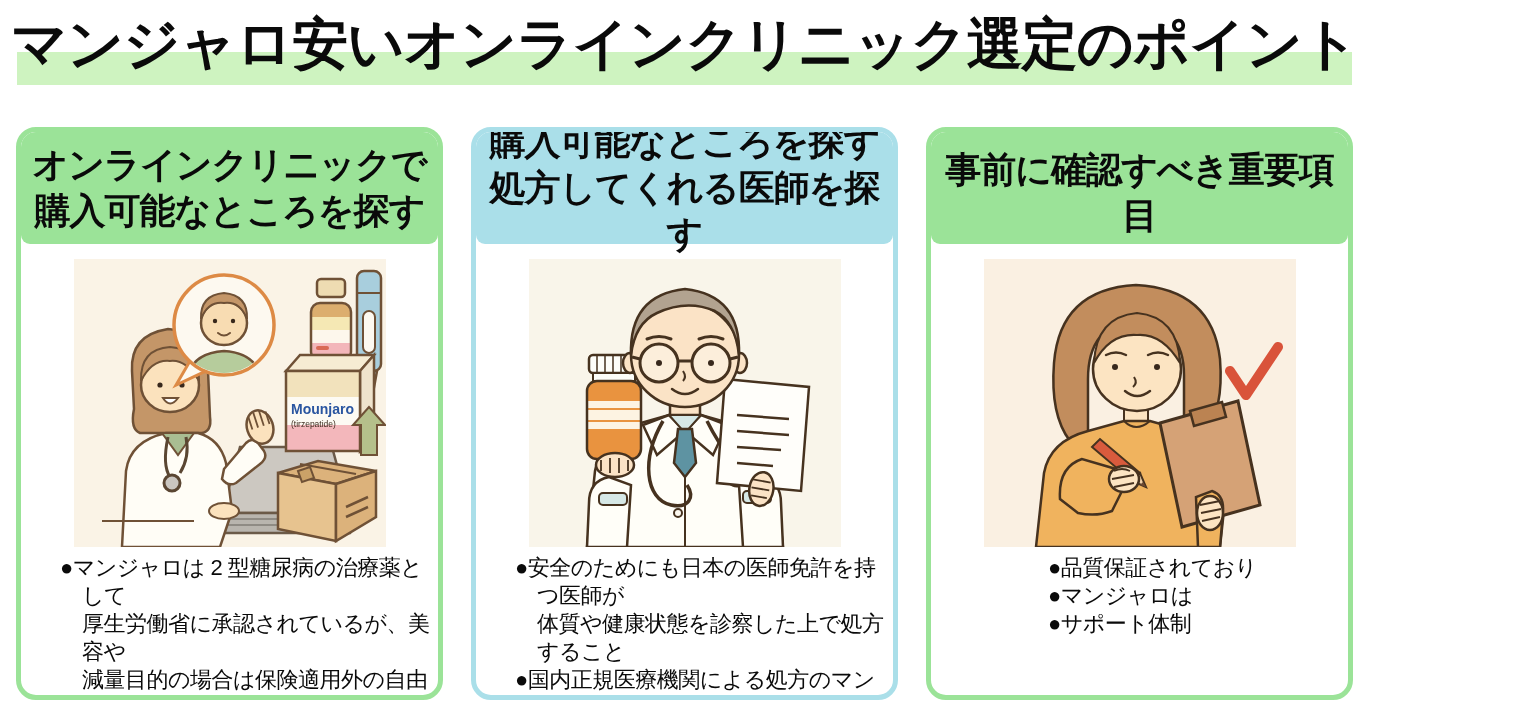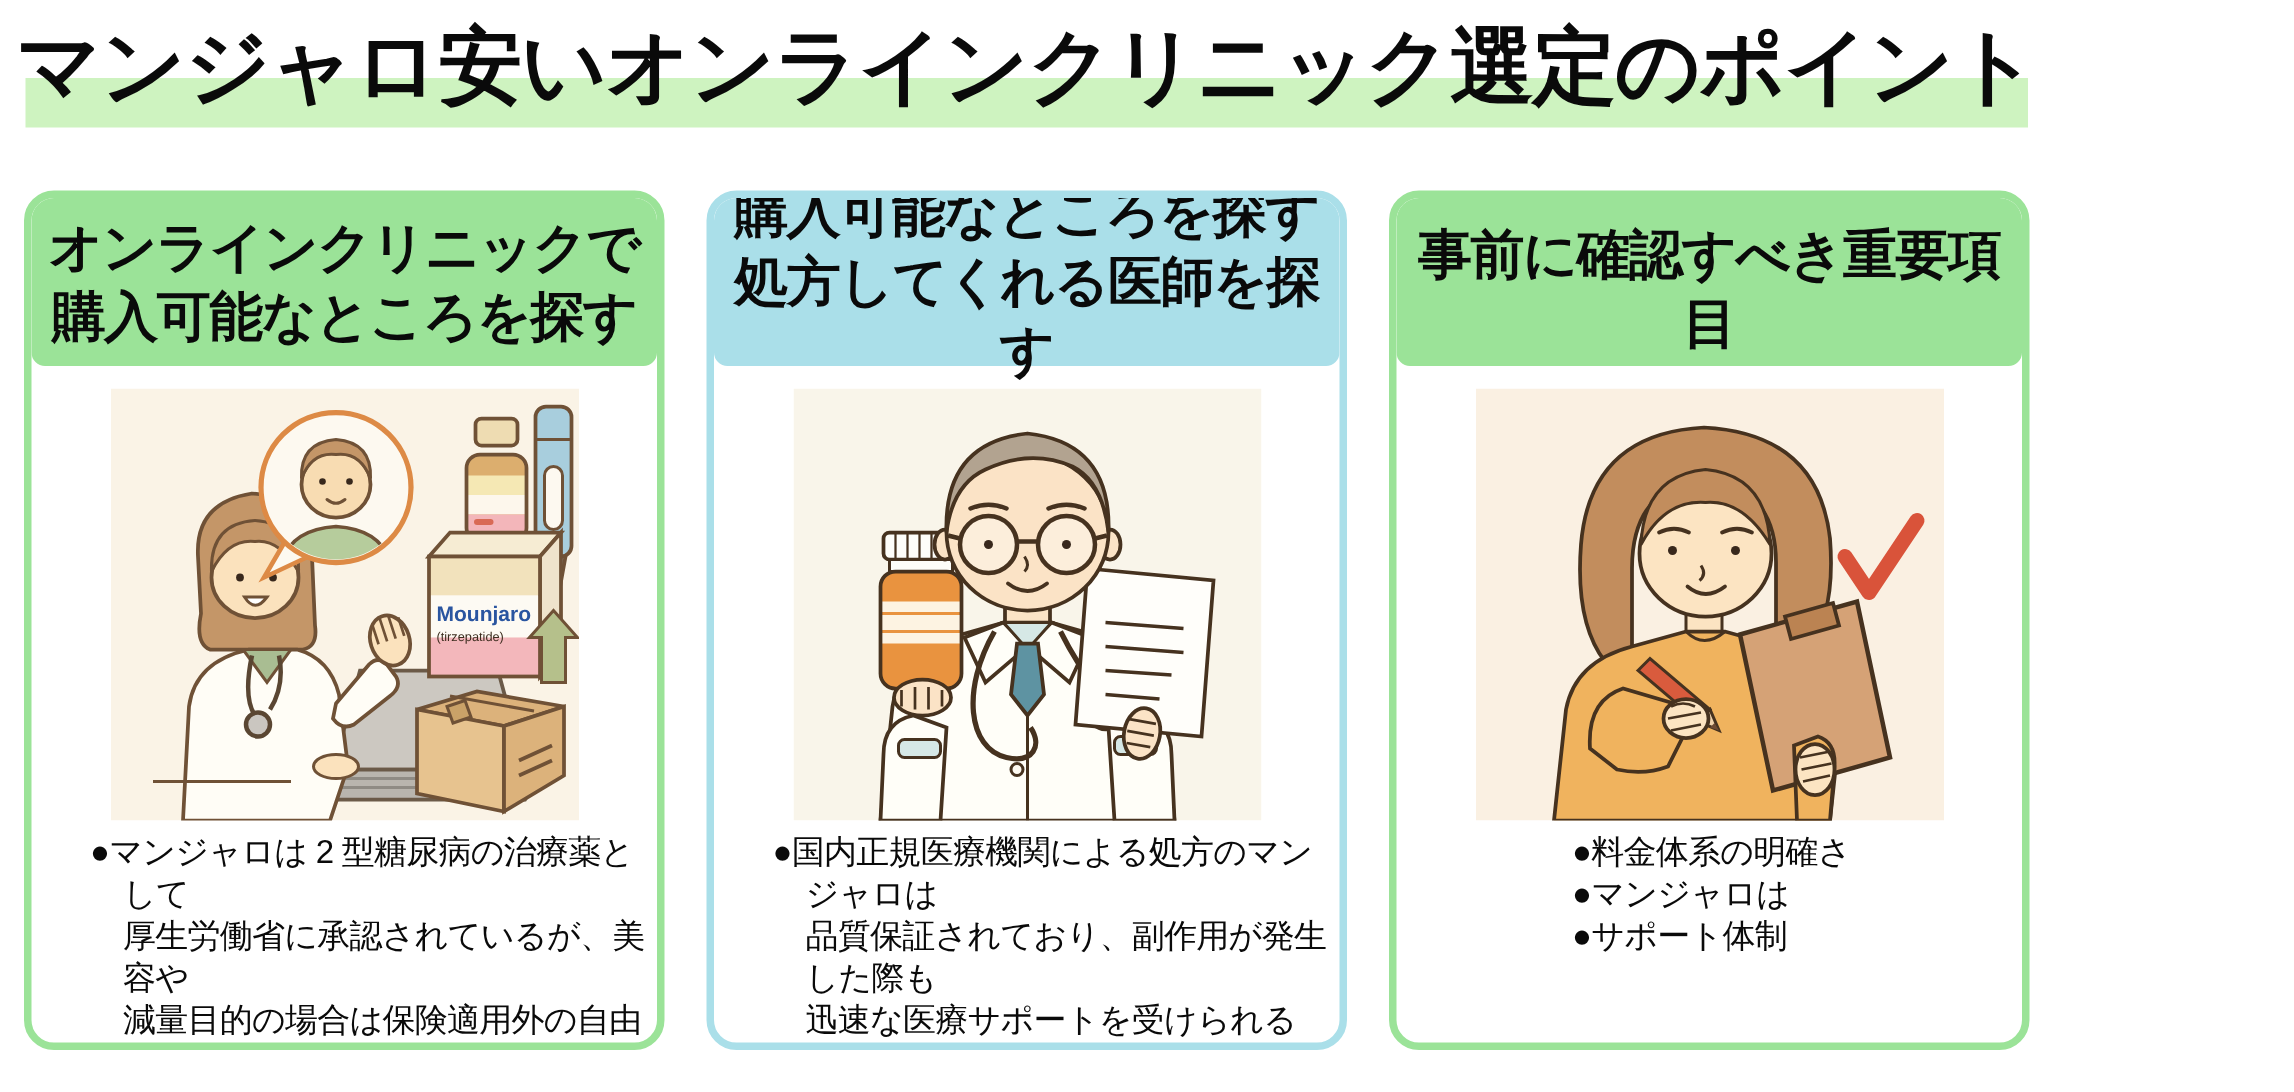--- a/index.html
+++ b/index.html
@@ -202,20 +202,22 @@
           </g>
           <circle cx="130" cy="104" r="3" fill="#38281c"></circle>
           <circle cx="182" cy="104" r="3" fill="#38281c"></circle>
           <path d="M118,80 Q130,75 142,80 M170,80 Q182,75 194,80" fill="none" stroke="#46321f" stroke-width="3" stroke-linecap="round"></path>
           <path d="M154,112 Q158,118 154,122" fill="none" stroke="#46321f" stroke-width="2"></path>
           <path d="M143,130 Q156,140 169,130" fill="none" stroke="#46321f" stroke-width="2.5" stroke-linecap="round"></path>
         </g>
       </svg>
 
       <div class="bullets">
+        <div class="bullet">●安全のためにも日本の医師免許を持つ医師が
+体質や健康状態を診察した上で処方すること</div>
         <div class="bullet">●国内正規医療機関による処方のマンジャロは
 品質保証されており、副作用が発生した際も
 迅速な医療サポートを受けられる</div>
       </div>
     </div>
 
     <div class="card" style="--accent: #9be398;">
       <div class="card-header top-align">事前に確認すべき重要項目</div>
 
       <svg class="illus" width="312" height="288" viewBox="0 0 312 288">
@@ -249,20 +251,20 @@
             <path d="M156,214 L148,222 L162,228 Z" fill="#f1d3ac" stroke="#46321f" stroke-width="2"></path>
             <path d="M159,223 L162,228 L156,226 Z" fill="#6d4a33"></path>
           </g>
           <ellipse cx="140" cy="220" rx="15" ry="13" fill="#fce4c2" stroke="#46321f" stroke-width="2.5"></ellipse>
           <path d="M130,212 Q138,208 146,212 M128,220 L150,216 M130,228 L150,224" stroke="#46321f" stroke-width="1.8" fill="none"></path>
         </g>
         <path d="M246,112 L262,136 L294,88" fill="none" stroke="#d9533a" stroke-width="10" stroke-linecap="round" stroke-linejoin="round"></path>
       </svg>
 
       <div class="bullets indented">
-        <div class="bullet">●料金体系の明確さ</div>
+        <div class="bullet">●品質保証されており</div>
         <div class="bullet">●マンジャロは</div>
         <div class="bullet">●サポート体制</div>
       </div>
     </div>
 
   </div>
 </div>
 
 </body></html>

